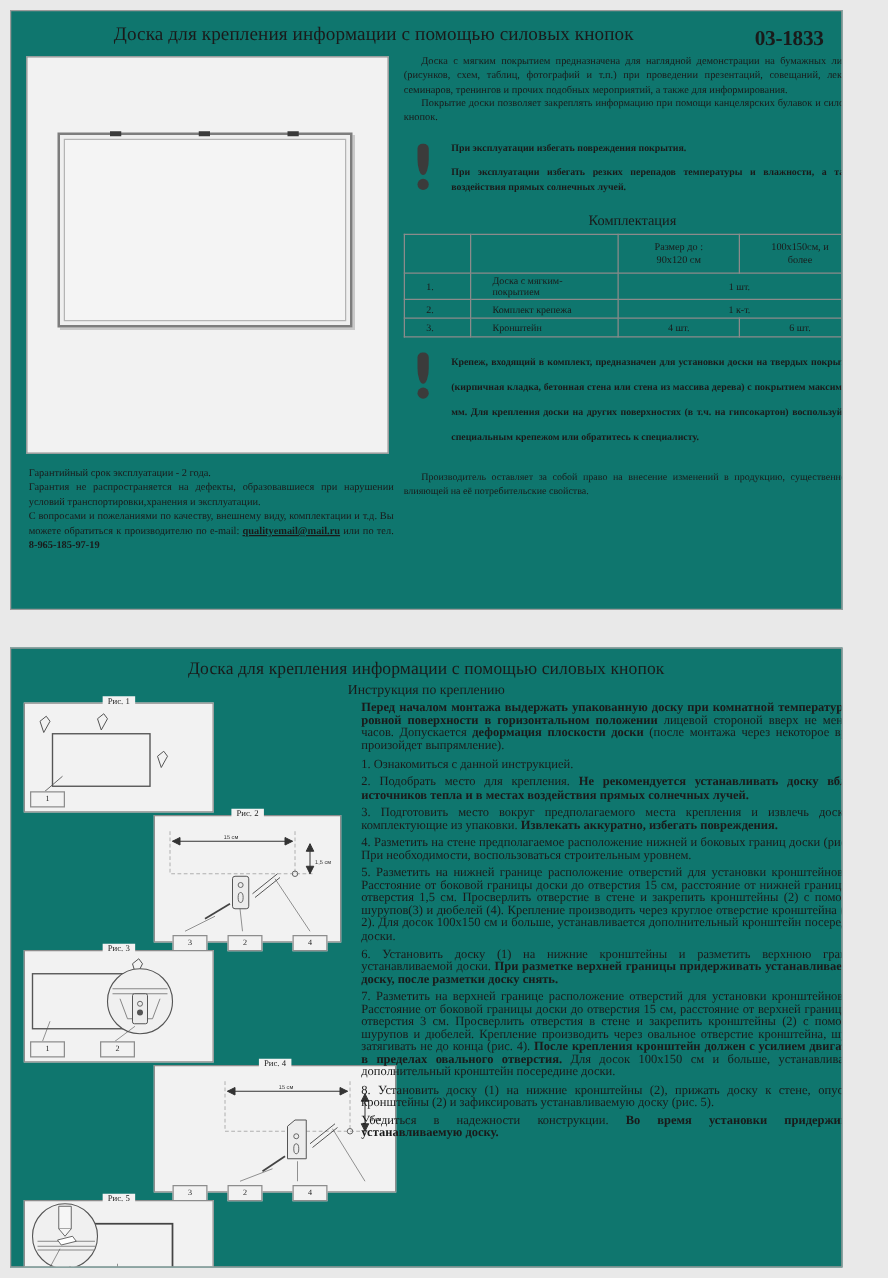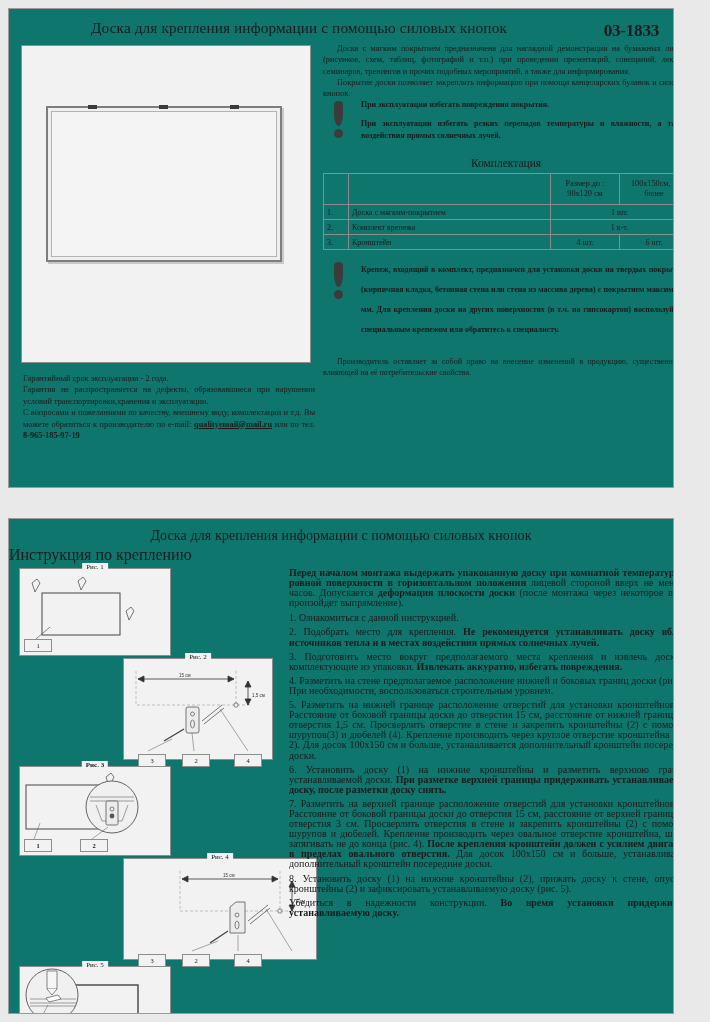--- a/index.html
+++ b/index.html
@@ -32,22 +32,22 @@
   }
   .artno{
     position:absolute;
     right:14px;
     top:12px;
     font-size:17px;
     font-weight:bold;
     letter-spacing:-.2px;
   }
   .subtitle{
-    text-align:left;
-    font-size:16px;
+    text-align:center;
+    font-size:11px;
     margin:2px 0 0 0;
     font-weight:normal;
   }
   p{margin:0;}
   .just{text-align:justify;text-justify:inter-word;}
   .b{font-weight:bold;}
 
   
   #p1head{position:relative;padding:10px 0 0 0;}
   #p1head .title{padding-right:84px;}
@@ -80,20 +80,21 @@
   .rtcol{
     position:absolute;left:314px;top:0;width:366px;
   }
   .ptxt{
     font-size:8.3px;line-height:11.3px;text-indent:14px;
   }
 
   .warnblock{
     position:relative;
     padding-left:38px;
+    margin-top:14px;
     min-height:44px;
   }
   .excl{
     position:absolute;left:10px;top:2px;
     width:11px;
   }
   .excl .bar{
     width:9px;height:25px;
     background:#3b3b3b;
     border-radius:4px 4px 50% 50%;
@@ -112,21 +113,21 @@
   .tbl-title{
     text-align:center;font-size:11.5px;margin:14px 0 4px 0;
   }
   table.kit{
     border-collapse:collapse;
     width:366px;
     font-size:8px;
   }
   table.kit td,table.kit th{
     border:1px solid #8b8b8b;
-    padding:1px 3px;
+    padding:1px 17px;
     font-weight:normal;
     vertical-align:middle;
   }
   .col-no{width:18px;text-align:left;}
   .col-name{}
   .col-q{width:62px;text-align:center;}
   .hdr-cell{height:28px;text-align:center;line-height:10px;font-size:8.2px;}
   .row-cell{height:12px;}
   .blankhdr{border:1px solid #8b8b8b;}
 
@@ -156,21 +157,21 @@
     border:1px solid #8d8d8d;
     background:#f2f2f2;
     margin-bottom:6px;
   }
   .fig .cap{
     position:absolute;top:-6px;left:50%;transform:translateX(-50%);
     background:#f2f2f2;padding:0 4px;font-size:7px;
   }
   .fig1{width:150px;height:86px;margin-left:0;}
   .fig2{width:148px;height:100px;margin-left:104px;margin-top:-4px;}
-  .fig3{width:150px;height:88px;margin-left:0;margin-top:0;font-weight:bold;}
+  .fig3{width:150px;height:88px;margin-left:0;margin-top:0;}
   .fig4{width:148px;height:100px;margin-left:104px;margin-top:-4px;padding-left:44px;}
   .fig5{width:150px;height:86px;margin-left:0;margin-top:4px;}
 
   .lbl{
     position:absolute;
     border:1px solid #8d8d8d;background:#f2f2f2;
     font-size:6.5px;text-align:center;
     width:26px;height:11px;line-height:11px;
   }
 

